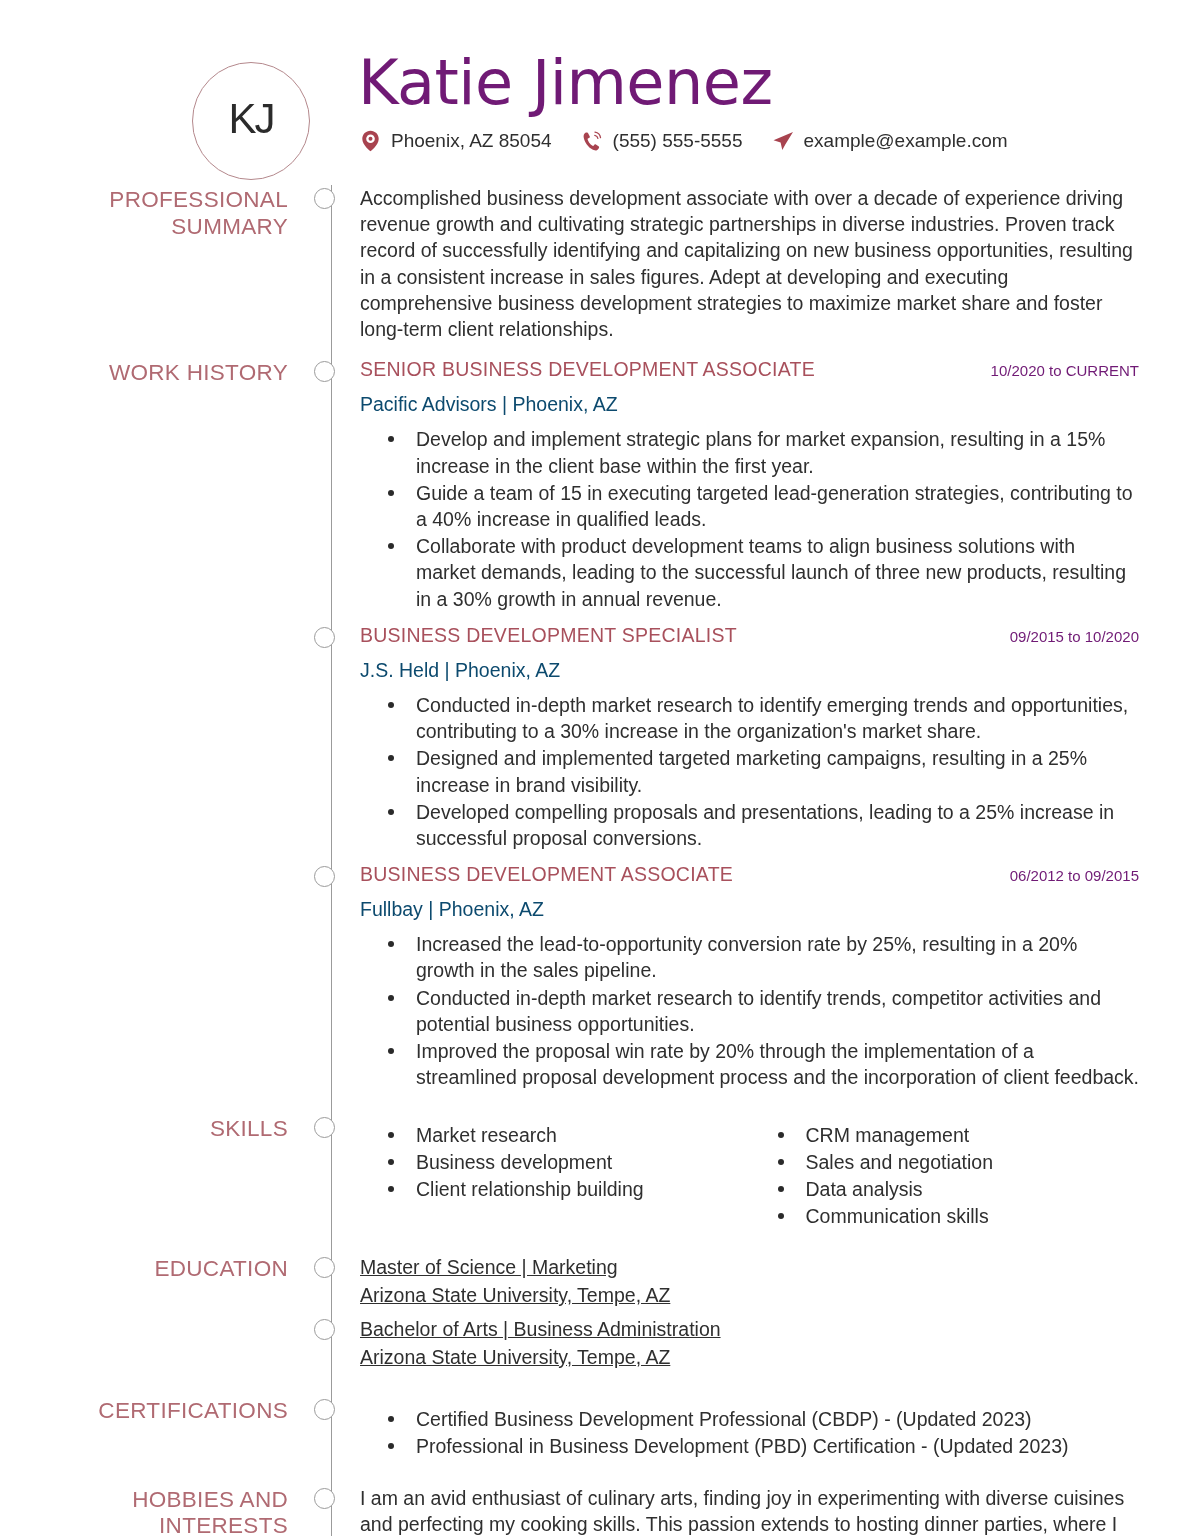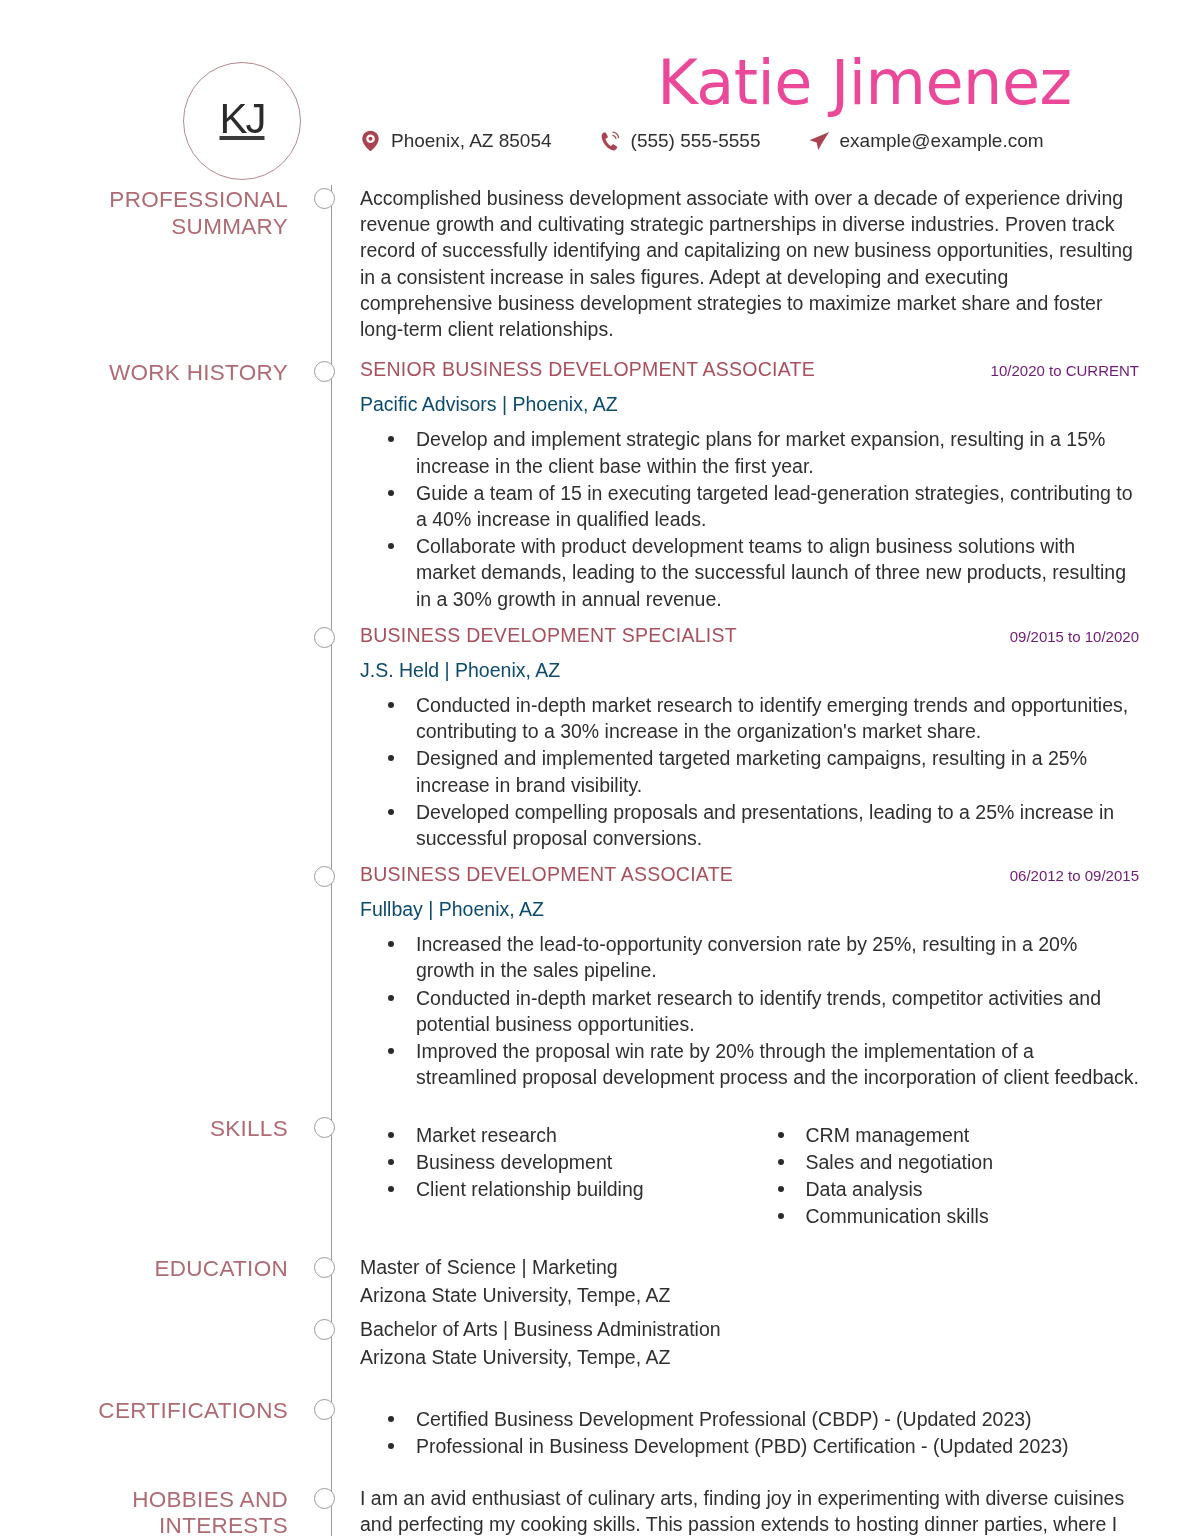--- a/index.html
+++ b/index.html
@@ -26,25 +26,24 @@
 
   
   .header {
     position: relative;
     height: 185px;
     padding-left: 196px;
   }
 
   .monogram-wrap {
     position: absolute;
-    left: 183px;
+    left: 192px;
     top: 62px;
     width: 118px;
     height: 118px;
-    text-decoration: underline;
   }
   .monogram-circle {
     width: 118px;
     height: 118px;
     border: 1.6px solid #b4888c;
     border-radius: 50%;
     display: flex;
     align-items: center;
     justify-content: center;
   }
@@ -61,32 +60,31 @@
   .header-main {
     position: absolute;
     left: 358px;
     top: 50px;
   }
 
   .name {
     font-family: "DejaVu Sans", sans-serif;
     font-size: 62px;
     font-weight: 400;
-    color: #ec4899;
+    color: #701a75;
     letter-spacing: -0.5px;
     line-height: 1.05;
     white-space: nowrap;
-    text-align: right;
   }
 
   .contact-row {
     display: flex;
     align-items: center;
     margin-top: 14px;
-    gap: 18px;
+    gap: 0px;
     white-space: nowrap;
   }
   .contact-item {
     display: flex;
     align-items: center;
     font-size: 19px;
     color: #2f2f2f;
     margin-right: 28px;
   }
   .contact-item .ci-icon {
@@ -230,20 +228,21 @@
     margin-bottom: 0px;
     line-height: 1.18;
     padding-bottom: 4px;
   }
   .skills-cols ul.bullets > li::before { top: 8px; }
 
   .edu-line {
     font-size: 19.5px;
     line-height: 1.42;
     color: #2f2f2f;
+    text-decoration: underline;
   }
 
   
   .s-summary { margin-top: 0px; }
   .s-work    { margin-top: 16px; }
   .s-skills  { margin-top: 23px; }
   .s-edu     { margin-top: 22px; }
   .s-cert    { margin-top: 25px; }
   .s-hob     { margin-top: 24px; }
 

